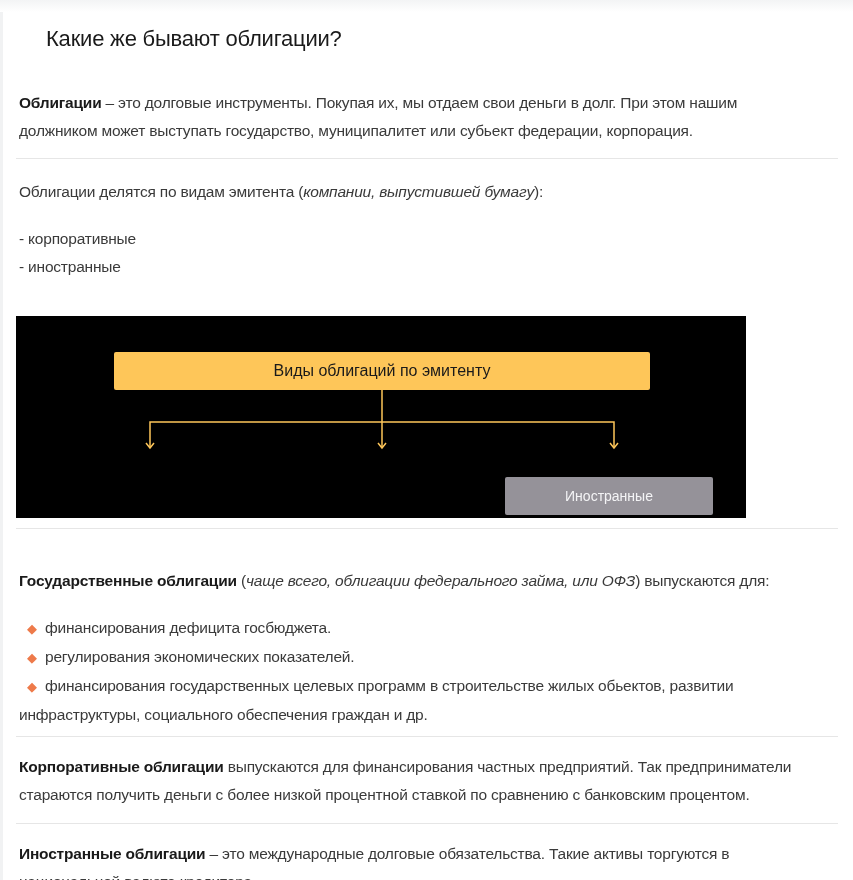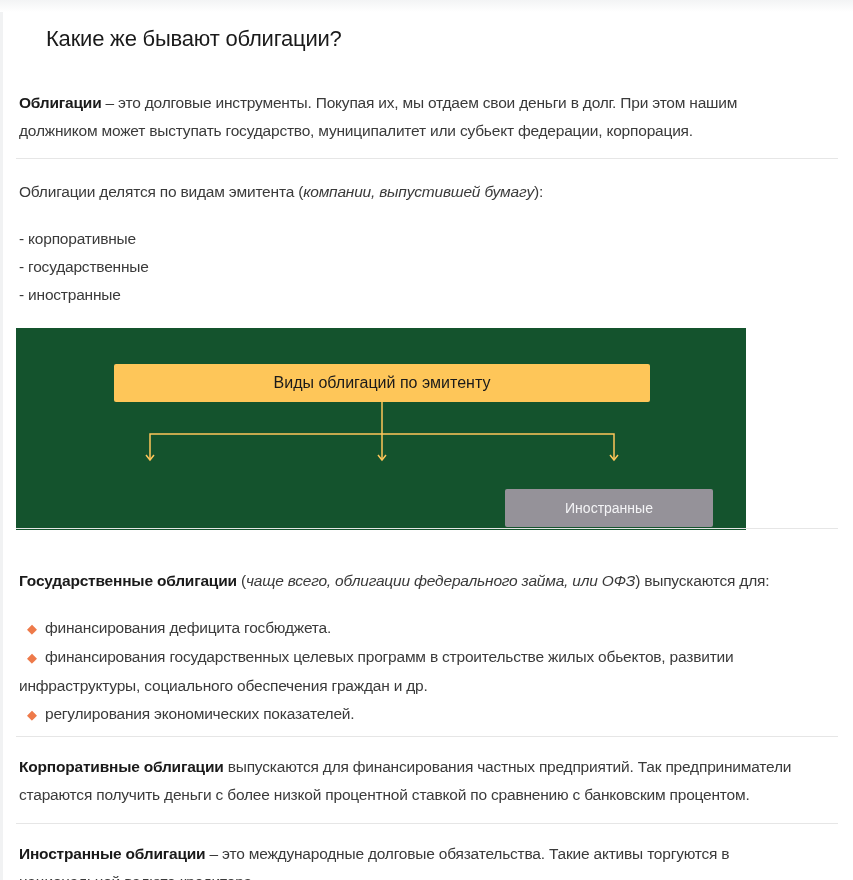--- a/index.html
+++ b/index.html
@@ -19,22 +19,22 @@
   .para {
     position: absolute; left: 12px; width: 800px; margin: 7px;
     font-size: 15.5px; line-height: 28px; color: #3a3a3a; letter-spacing: -0.2px;
   }
   .para b { color: #1a1a1a; font-weight: bold; }
   .para i { }
   .divider { position: absolute; left: 16px; width: 822px; height: 1px; background: #e6e6e6; }
   .bullet { color: #ee7a4a; display: inline-block; width: 26px; text-align: center; font-size: 13px; }
 
   .diagram {
-    position: absolute; left: 16px; top: 328px; width: 730px; height: 202px;
-    background: #14532d;
+    position: absolute; left: 16px; top: 316px; width: 730px; height: 202px;
+    background: #000000;
   }
   .dg-head {
     position: absolute; left: 98px; top: 36px; width: 536px; height: 38px;
     background: #fec659; border-radius: 2px;
     display: flex; align-items: center; justify-content: center;
     font-size: 16px; color: #1a1a1a;
   }
   .dg-box {
     position: absolute; top: 141px; width: 208px; height: 38px;
     background: #959299; border-radius: 2px;
@@ -52,21 +52,20 @@
 <h2 class="title">Какие же бывают облигации?</h2>
 
 <p class="para" style="top:82px;"><b>Облигации</b><span> – это долговые инструменты. Покупая их, мы отдаем свои деньги в долг. При этом нашим должником может выступать государство, муниципалитет или субьект федерации, корпорация.</span></p>
 
 <div class="divider" style="top:158px;"></div>
 
 <p class="para" style="top:171px;"><span>Облигации делятся по видам эмитента (</span><i>компании, выпустившей бумагу</i><span>):</span></p>
 
 <div class="para" style="top:218px;">
   <div>- корпоративные</div>
-  <div>- государственные</div>
   <div>- иностранные</div>
 </div>
 
 <div class="diagram">
   <svg class="dg-lines" width="730" height="202">
     <line x1="366" y1="74" x2="366" y2="132" stroke="#fec659" stroke-width="1.5"></line>
     <polyline points="134,132 134,106 598,106 598,132" fill="none" stroke="#fec659" stroke-width="1.5"></polyline>
     <polyline points="130,127 134,132 138,127" fill="none" stroke="#fec659" stroke-width="1.5"></polyline>
     <polyline points="362,127 366,132 370,127" fill="none" stroke="#fec659" stroke-width="1.5"></polyline>
     <polyline points="594,127 598,132 602,127" fill="none" stroke="#fec659" stroke-width="1.5"></polyline>
@@ -74,22 +73,22 @@
   <div class="dg-head">Виды облигаций по эмитенту</div>
   <div class="dg-box" style="left:489px;margin-top:20px;">Иностранные</div>
 </div>
 
 <div class="divider" style="top:528px;"></div>
 
 <p class="para" style="top:560px;"><b>Государственные облигации</b><span> (</span><i>чаще всего, облигации федерального займа, или ОФЗ</i><span>) выпускаются для:</span></p>
 
 <div class="para" style="top:607px;">
   <div><span class="bullet">◆</span><span>финансирования дефицита госбюджета.</span></div>
+  <div><span class="bullet">◆</span><span>регулирования экономических показателей.</span></div>
   <div><span class="bullet">◆</span><span>финансирования государственных целевых программ в строительстве жилых обьектов, развитии инфраструктуры, социального обеспечения граждан и др.</span></div>
-  <div><span class="bullet">◆</span><span>регулирования экономических показателей.</span></div>
 </div>
 
 <div class="divider" style="top:736px;"></div>
 
 <p class="para" style="top:746px; width:790px;"><b>Корпоративные облигации</b><span> выпускаются для финансирования частных предприятий. Так предприниматели стараются получить деньги с более низкой процентной ставкой по сравнению с банковским процентом.</span></p>
 
 <div class="divider" style="top:823px;"></div>
 
 <p class="para" style="top:833px; width:800px;"><b>Иностранные облигации</b><span> – это международные долговые обязательства. Такие активы торгуются в национальной валюте кредитора.</span></p>
 

